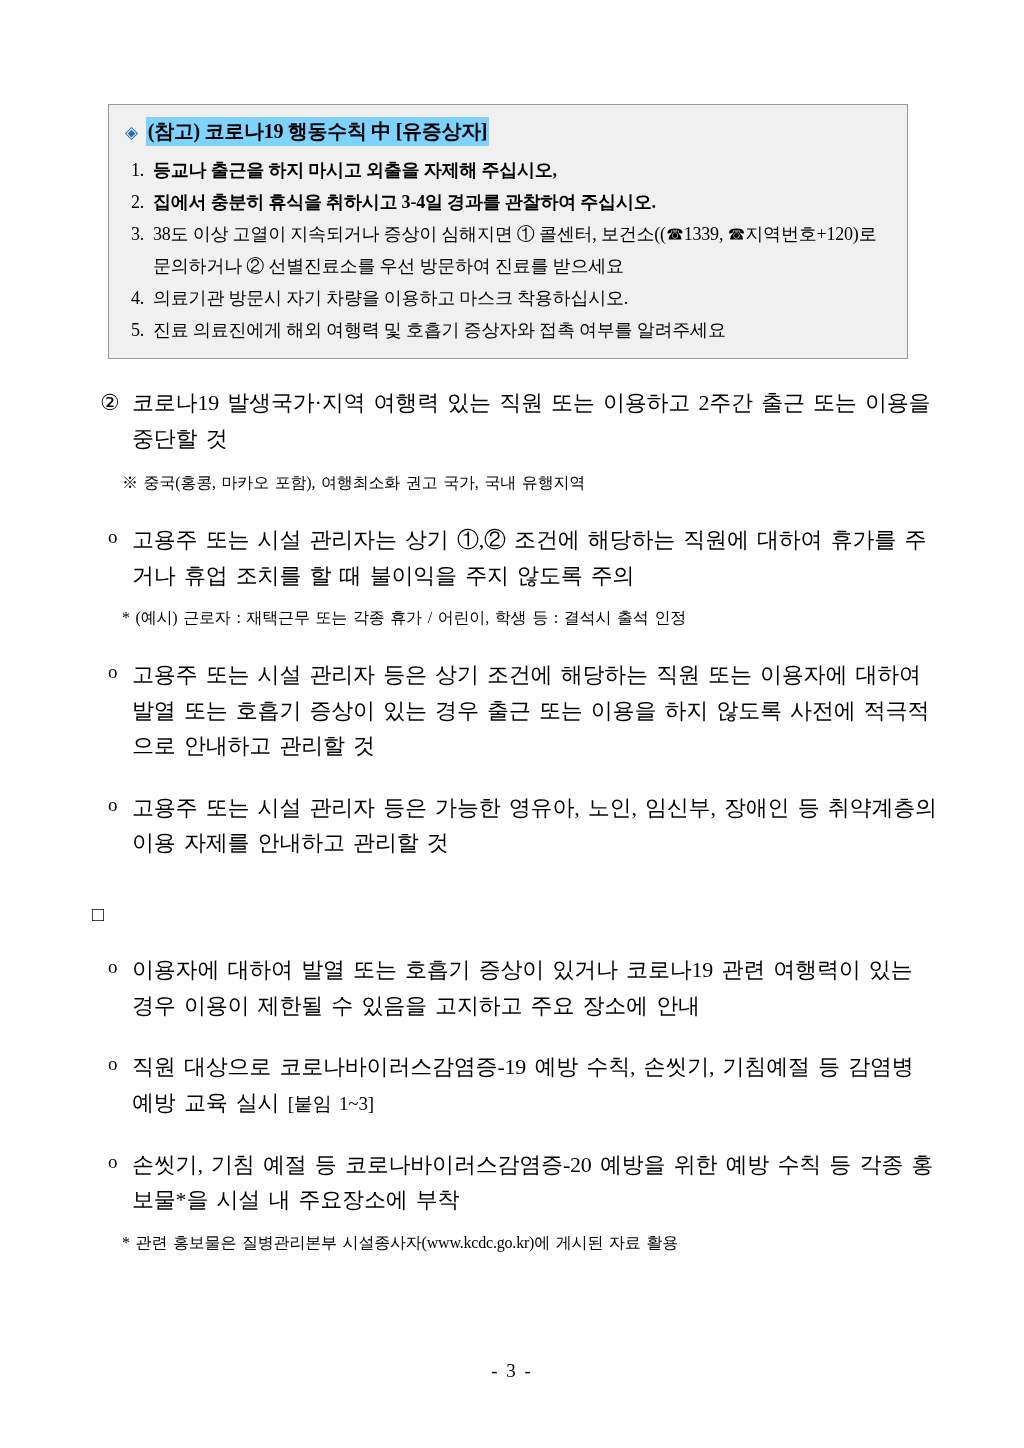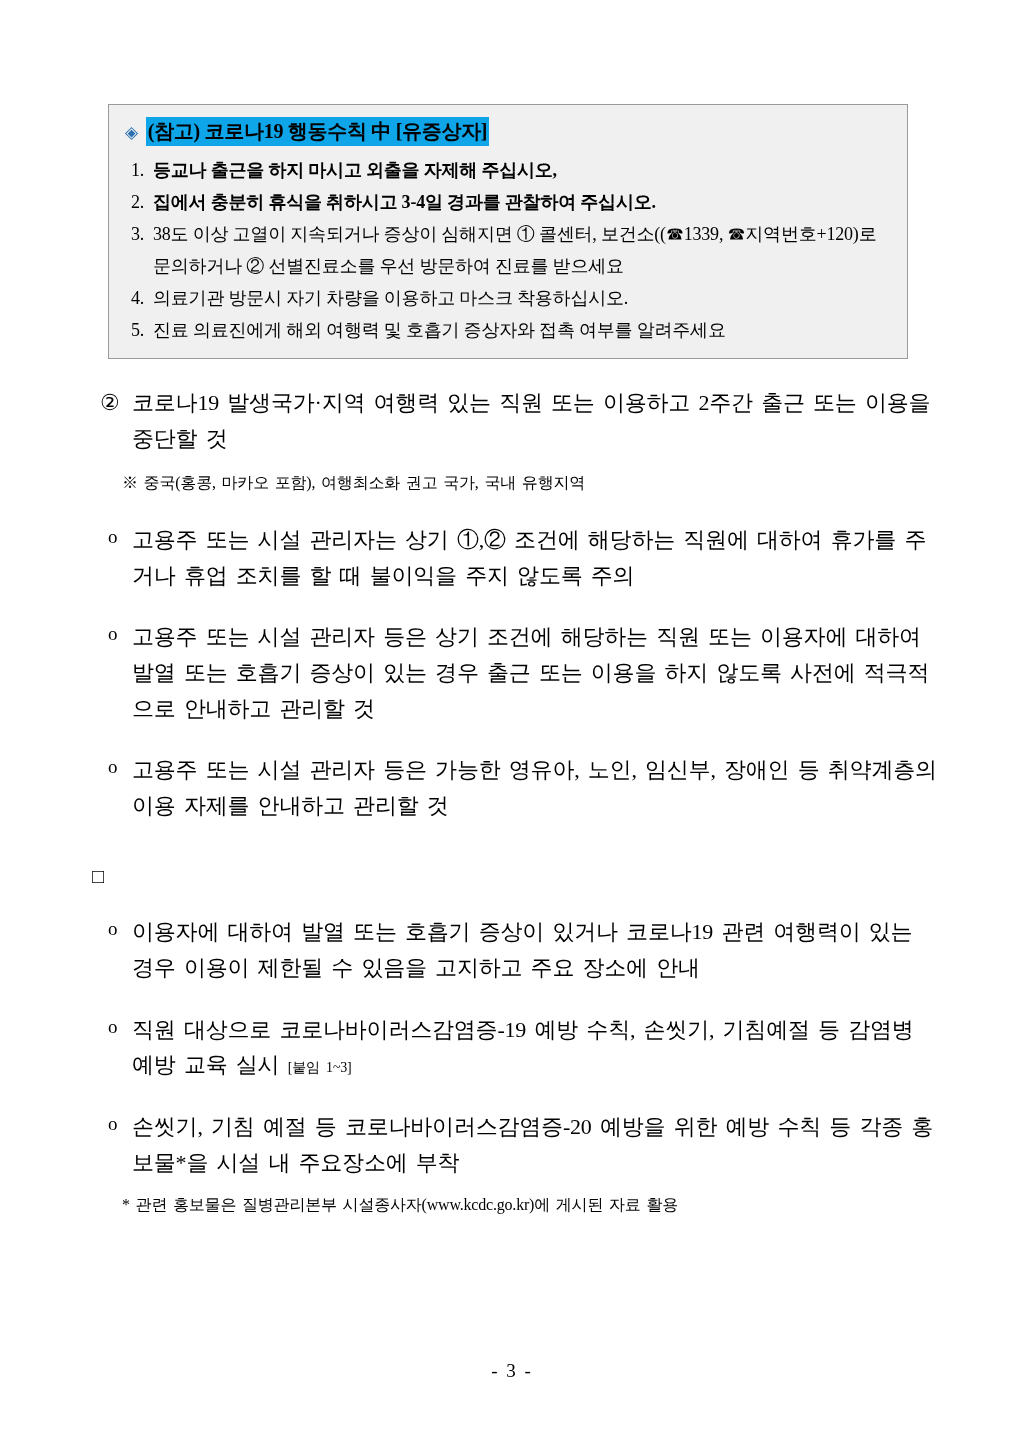--- a/index.html
+++ b/index.html
@@ -39,21 +39,21 @@
     font-weight: bold;
     letter-spacing: -0.3px;
     margin: 2px 0 8px 2px;
   }
   .ref-title .diamond {
     font-size: 17px;
     color: #2a6fb0;
     margin-right: 8px;
   }
   .ref-title .hl {
-    background: #0ea5e9;
+    background: #7dd3fc;
     padding: 1px 2px;
   }
   .ref-list {
     margin: 0;
     padding: 0;
     list-style: none;
     font-size: 18px;
     line-height: 1.78;
     letter-spacing: -0.2px;
   }
@@ -116,21 +116,21 @@
     word-spacing: 3px;
   }
   .section-head .marker {
     flex: 0 0 36px;
     width: 36px;
     font-size: 20px;
     padding-left: 6px;
     box-sizing: border-box;
   }
 
-  .small-tag { font-size: 14px; }
+  .small-tag { font-size: 19px; }
 
   .footer {
     position: absolute;
     left: 0;
     right: 0;
     bottom: 66px;
     text-align: center;
     font-size: 19px;
     letter-spacing: 2px;
   }
@@ -172,20 +172,21 @@
   <div class="item">
     <div class="marker">②</div>
     <div class="body">코로나19 발생국가·지역 여행력 있는 직원 또는 이용하고 2주간 출근 또는 이용을 중단할 것</div>
   </div>
   <div class="sub-note">※ 중국(홍콩, 마카오 포함), 여행최소화 권고 국가, 국내 유행지역</div>
 
   <div class="item circle">
     <div class="marker">o</div>
     <div class="body">고용주 또는 시설 관리자는 상기 ①,② 조건에 해당하는 직원에 대하여 휴가를 주거나 휴업 조치를 할 때 불이익을 주지 않도록 주의</div>
   </div>
+  <div class="sub-note star">* (예시) 근로자 : 재택근무 또는 각종 휴가 /  어린이, 학생 등 : 결석시 출석 인정</div>
 
   <div class="item circle">
     <div class="marker">o</div>
     <div class="body">고용주 또는 시설 관리자 등은 상기 조건에 해당하는 직원 또는 이용자에 대하여 발열 또는 호흡기 증상이 있는 경우 출근 또는 이용을 하지 않도록 사전에 적극적으로 안내하고 관리할 것</div>
   </div>
 
   <div class="item circle">
     <div class="marker">o</div>
     <div class="body">고용주 또는 시설 관리자 등은 가능한 영유아, 노인, 임신부, 장애인 등 취약계층의 이용 자제를 안내하고 관리할 것</div>
   </div>

